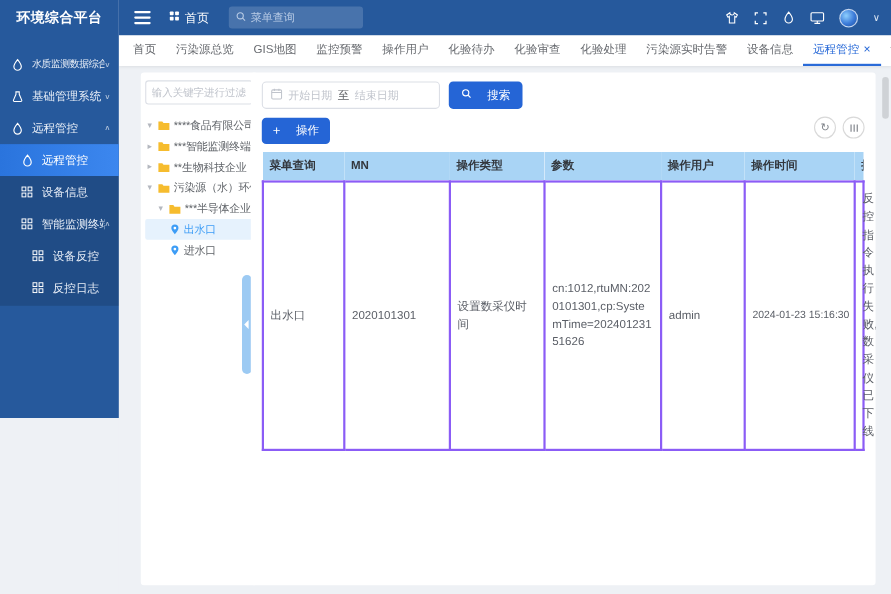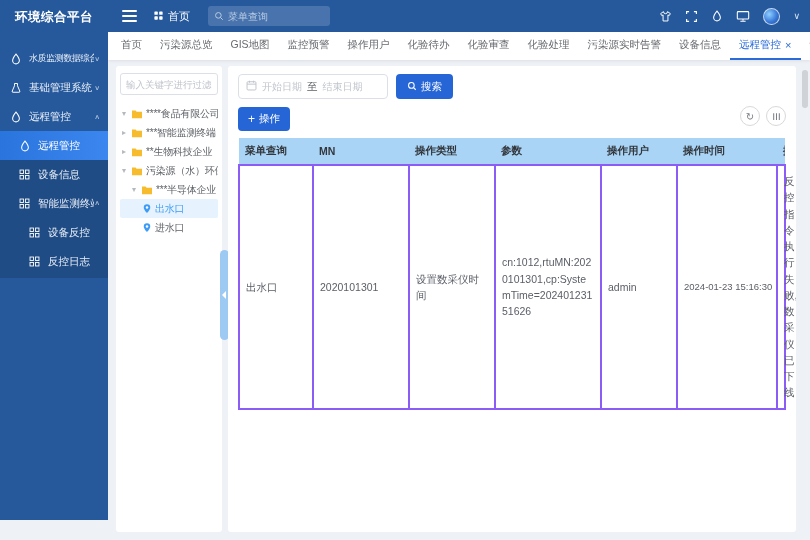--- a/index.html
+++ b/index.html
@@ -1,19 +1,19 @@
 <!DOCTYPE html>
 <html><head>
 <meta charset="utf-8">
 <style>
   * { box-sizing: border-box; margin: 0; padding: 0; }
   html,body { width:810px; height:540px; overflow:hidden; font-family:"Liberation Sans",sans-serif; background:#eef1f5; }
 
   
-  .sidebar { position:absolute; left:0; top:0; width:108px; height:520px; background:#26599c; z-index:5; }
+  .sidebar { position:absolute; left:0; top:0; width:108px; height:380px; background:#26599c; z-index:5;font-family:Liberation Mono, monospace; }
   .logo { height:34px; line-height:34px; text-align:center; color:#fff; font-size:12.5px; font-weight:bold; letter-spacing:.5px; }
   .menu-item { position:relative; display:flex; align-items:center; height:29px; padding:0 8px 0 10px; color:#e8eef7; font-size:10.5px; cursor:pointer; white-space:nowrap; }
   .menu-item .mi-icon { width:13px; height:13px; margin-right:6px; flex:0 0 13px; display:flex; align-items:center; }
   .menu-item .mi-label { flex:1; overflow:hidden; }
   .menu-item .mi-arrow { font-size:8px; color:rgba(255,255,255,.65); transform:scaleY(.8); }
   .menu-item.long .mi-label { font-size:9px; letter-spacing:-0.4px; }
   .submenu { background:rgba(0,0,0,.14); padding-bottom:2px; }
   .menu-item.sub { padding-left:19px; }
   .menu-item.sub2 { padding-left:29px; }
   .menu-item.active { background:linear-gradient(90deg,#2a74dd,#3c87ef); color:#fff; }
@@ -34,40 +34,40 @@
 
   
   .tabbar { position:absolute; left:108px; top:32px; right:0; height:28px; background:#fff; display:flex; align-items:stretch; padding-left:4px; box-shadow:0 1px 3px rgba(0,0,0,.08); z-index:3; }
   .tab { display:flex; align-items:center; padding:0 9px; font-size:10.5px; color:#676a6f; cursor:pointer; border-bottom:2px solid transparent; white-space:nowrap; }
   .tab.active { color:#2a6bd8; border-bottom-color:#2a6bd8; }
   .tab .close { margin-left:4px; font-size:11px; line-height:1; }
 
   
   .content { position:absolute; left:108px; top:60px; right:0; bottom:0; background:#eef1f5; }
 
-  .tree-card { position:absolute; left:8px; top:6px; bottom:8px; width:106px; background:#fff; border-radius:3px; padding:7px 4px; overflow:hidden; }
+  .tree-card { position:absolute; left:20px; top:6px; bottom:8px; width:106px; background:#fff; border-radius:3px; padding:7px 4px; overflow:hidden; }
   .tree-filter { width:100%; height:22px; border:1px solid #dcdfe6; border-radius:3px; font-size:9.5px; padding:0 5px; color:#606266; outline:none; font-family:"Liberation Sans",sans-serif; }
   .tree-filter::placeholder { color:#c0c4cc; }
   .tree { margin-top:9px; font-size:10px; color:#5f6368; letter-spacing:-0.2px; }
   .tnode { display:flex; align-items:center; height:19px; white-space:nowrap; overflow:hidden; cursor:pointer; border-radius:2px; padding-left:2px; }
   .tnode .caret { width:9px; font-size:8px; color:#b4b8bf; flex:0 0 9px; }
   .tnode .ticon { margin-right:3px; display:flex; align-items:center; }
   .tnode.lv1 { padding-left:12px; }
   .tnode.lv2 { padding-left:22px; }
   .tnode.selected { background:#e6f2fd; color:#3d9df6; }
 
   .handle { position:absolute; left:112px; top:190px; width:9px; height:90px; background:#9ccaf3; border-radius:5px; cursor:pointer; }
   .handle .arr { position:absolute; left:2px; top:41px; width:0; height:0; border-top:4px solid transparent; border-bottom:4px solid transparent; border-right:4px solid #fff; }
 
   .main-card { position:absolute; left:120px; top:6px; right:14px; bottom:8px; background:#fff; border-radius:3px; padding:8px 10px; overflow:hidden; }
   .filter-row { display:flex; align-items:center; }
-  .date-range { width:150px; height:25px; border:1px solid #dcdfe6; border-radius:4px; display:flex; align-items:center; padding:0 7px; gap:5px; font-size:10px; cursor:text; }
+  .date-range { width:162px; height:25px; border:1px solid #dcdfe6; border-radius:4px; display:flex; align-items:center; padding:0 7px; gap:5px; font-size:10px; cursor:text; }
   .date-range .ph { color:#c0c4cc; }
   .date-range .to { color:#606266; font-size:10.5px; }
-  .btn { background:#2565d6; color:#fff; border:none; border-radius:4px; font-size:10.5px; display:flex; align-items:center; gap:4px; cursor:pointer; font-family:"Liberation Sans",sans-serif; }
+  .btn { background:#2565d6; color:#fff; border:none; border-radius:4px; font-size:10.5px; display:flex; align-items:center; gap:14px; cursor:pointer; font-family:"Liberation Sans",sans-serif; }
   .search-btn { height:25px; padding:0 11px; margin-left:8px; }
   .action-row { display:flex; align-items:center; margin-top:8px; }
   .action-btn { height:24px; padding:0 10px; }
   .action-btn .plus { font-size:12px; line-height:1; }
   .round-btns { margin-left:auto; display:flex; gap:6px; margin-top:-6px; }
   .rbtn { width:20px; height:20px; border-radius:50%; border:1px solid #d9d9d9; background:#fff; color:#7a7e85; font-size:10px; display:flex; align-items:center; justify-content:center; cursor:pointer; }
 
   table { width:100%; border-collapse:collapse; table-layout:fixed; margin-top:7px; }
   th { background:#a9d4f5; color:#33373d; font-size:10.5px; font-weight:bold; text-align:left; padding:6px 6px; white-space:nowrap; overflow:hidden; }
   td { border:2px solid #8b5cf6; font-size:10.5px; color:#5a5e66; padding:7px 6px; vertical-align:middle; word-break:break-all; line-height:1.55; height:54px; }

